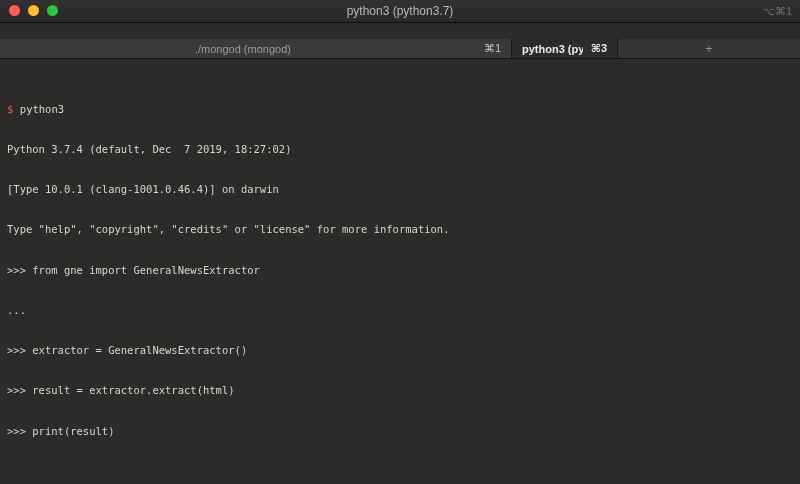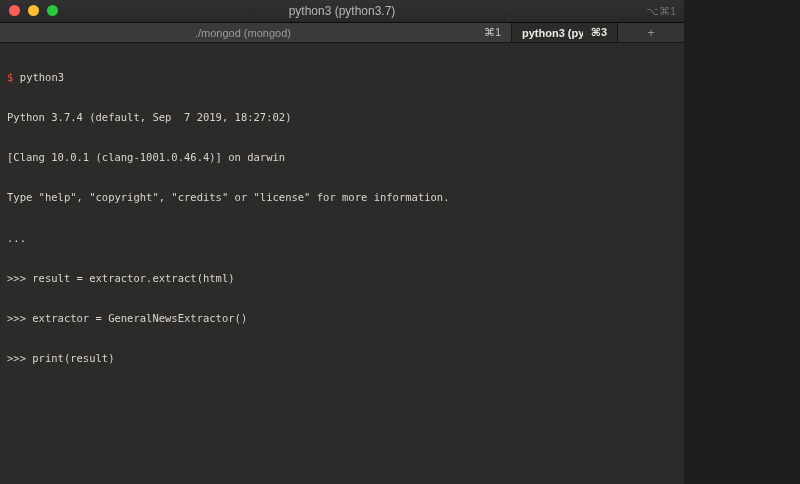--- a/index.html
+++ b/index.html
@@ -1,17 +1,17 @@
 <!DOCTYPE html>
 <html><head>
 <meta charset="utf-8">
 <style>
   html,body{margin:0;padding:0;background:#1e1e1e;}
   body{width:800px;height:484px;overflow:hidden;-webkit-font-smoothing:antialiased;}
-  .window{width:684px;height:484px;display:flex;flex-direction:column;background:#2c2b29;}
+  .window{width:800px;height:484px;display:flex;flex-direction:column;background:#2c2b29;gap:16px;}
 
   
   .titlebar{height:22px;flex:0 0 22px;background:linear-gradient(#313131,#282828);
     border-bottom:1px solid #0d0d0d;position:relative;display:flex;align-items:center;justify-content:center;}
   .lights{position:absolute;left:9px;top:5px;display:flex;gap:8px;}
   .light{width:11px;height:11px;border-radius:50%;}
   .light.red{background:#ff5f57;}
   .light.yellow{background:#febc2e;}
   .light.green{background:#28c840;}
   .wtitle{font:12px "Liberation Sans","DejaVu Sans",sans-serif;color:#b9b7b4;}
@@ -59,24 +59,25 @@
     </div>
     <div class="tab active" style="width:106px">
       <span class="lbl">python3 (python3.7)</span>
       <span class="sc">⌘3</span>
     </div>
     <div class="plusbtn">+</div>
   </div>
 
   <div class="screen">
     <div class="line"><span class="prompt-red">$</span><span class="cmd">python3</span></div>
-    <div class="line">Python 3.7.4 (default, Sep  7 2019, 18:27:02)</div>
-    <div class="line">[Clang 10.0.1 (clang-1001.0.46.4)] on darwin</div>
+    <div class="line">Python 3.7.4 (default, Dec  7 2019, 18:27:02)</div>
+    <div class="line">[Type 10.0.1 (clang-1001.0.46.4)] on darwin</div>
     <div class="line">Type "help", "copyright", "credits" or "license" for more information.</div>
+    <div class="line">&gt;&gt;&gt; from gne import GeneralNewsExtractor</div>
     <div class="line">...</div>
+    <div class="line">&gt;&gt;&gt; extractor = GeneralNewsExtractor()</div>
     <div class="line">&gt;&gt;&gt; result = extractor.extract(html)</div>
-    <div class="line">&gt;&gt;&gt; extractor = GeneralNewsExtractor()</div>
     <div class="line">&gt;&gt;&gt; print(result)</div>
     
     
   </div>
 
 </div>
 
 </body></html>

